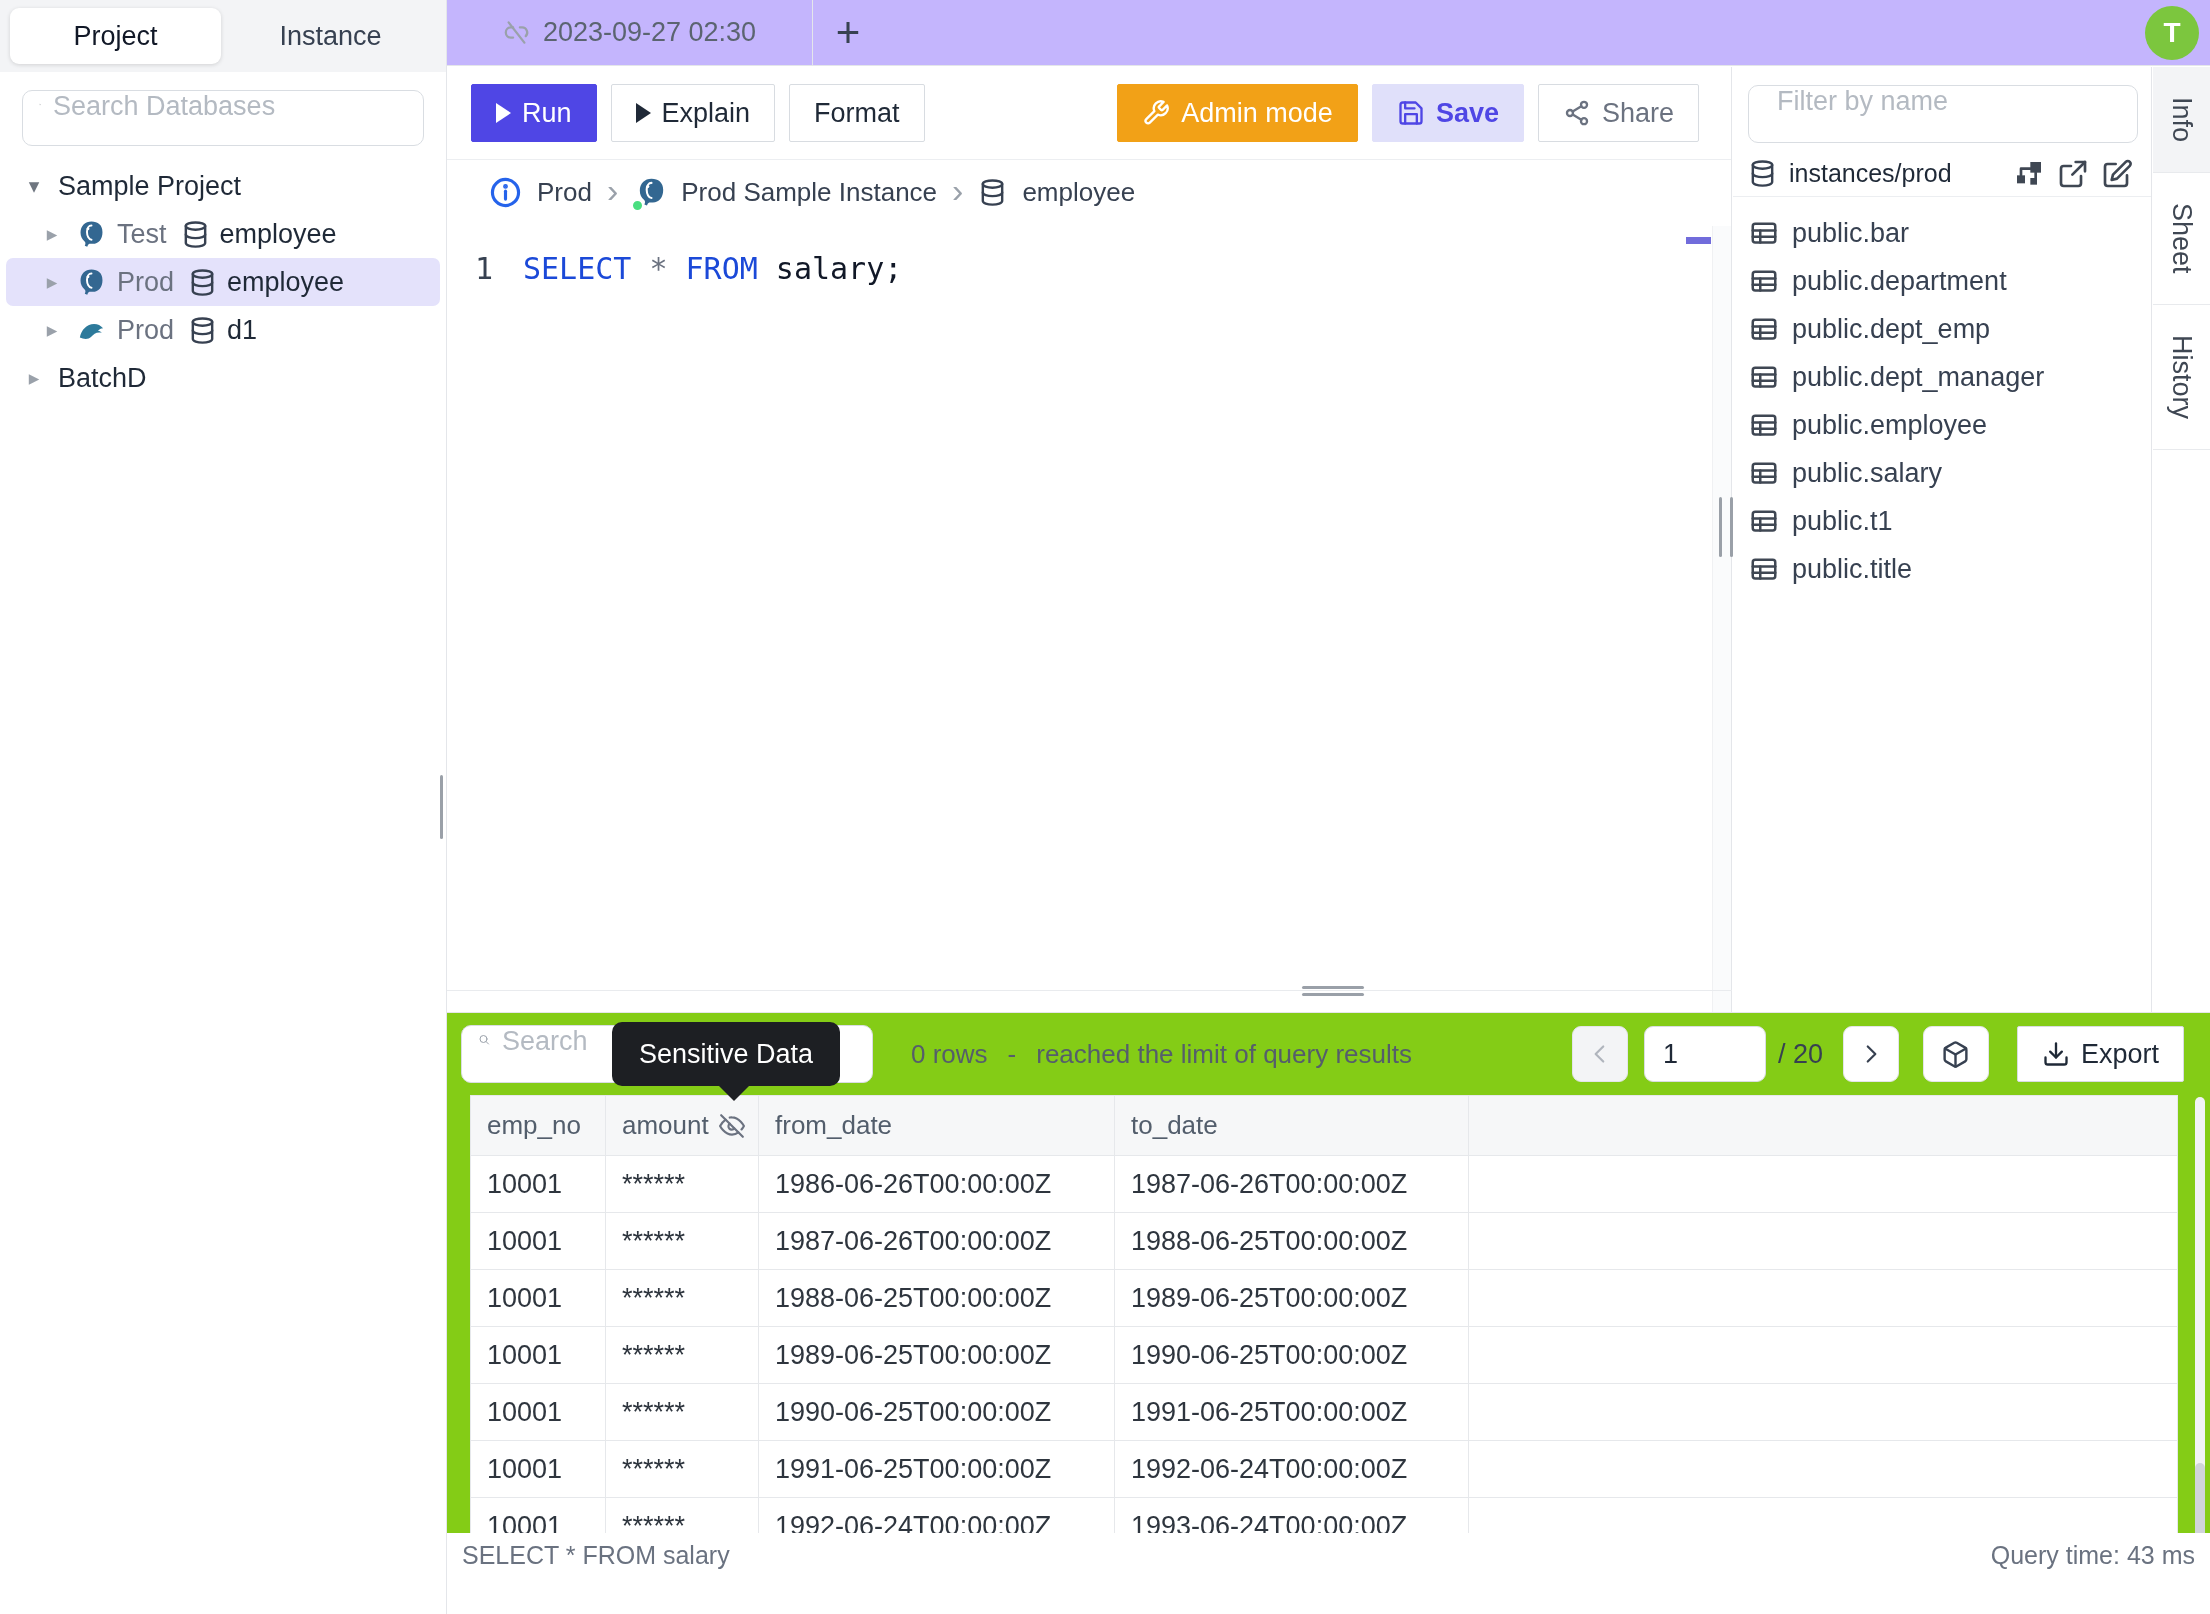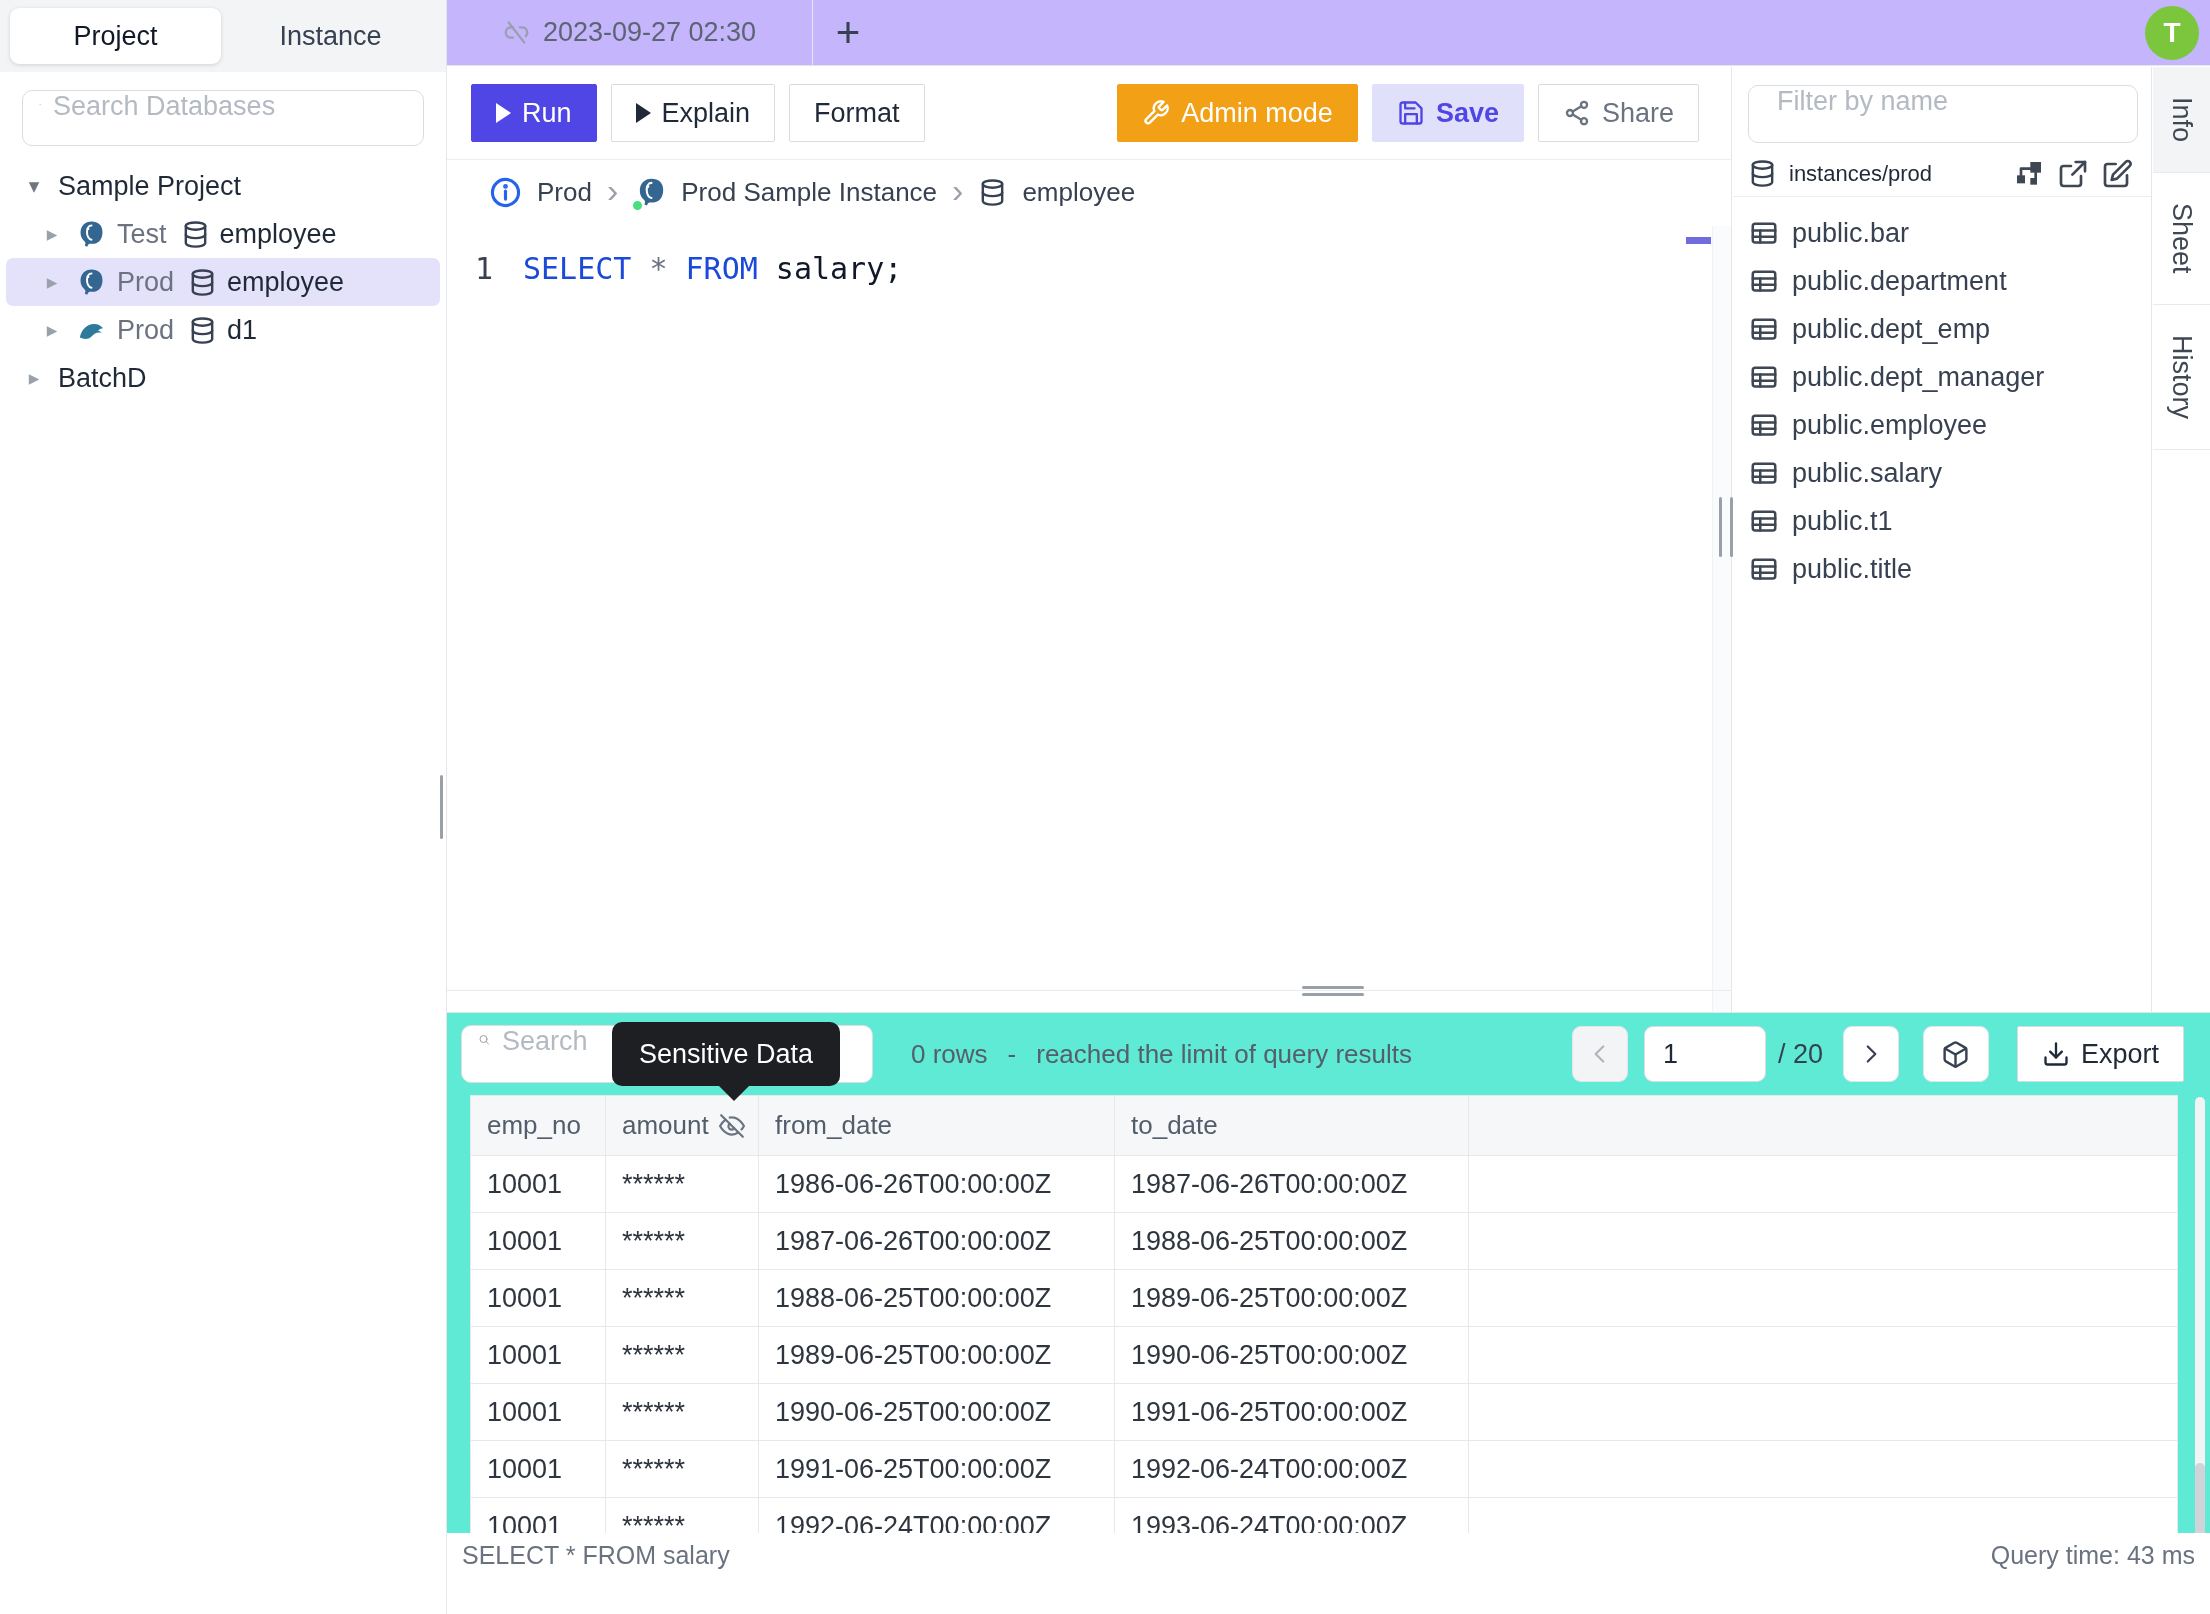--- a/index.html
+++ b/index.html
@@ -59,34 +59,34 @@
   .ln{width:76px;text-align:right;padding-right:30px;color:#374151}
   .code{white-space:pre;color:#111827}
   .kw{color:var(--kw-blue)}
   .op{color:#6b7280}
   .editor-gutter{position:absolute;right:0;top:159px;bottom:0;width:19px;background:#fafbfc;border-left:1px solid #f0f1f3}
   .overview-bar{position:absolute;right:20px;top:170px;width:25px;height:7px;background:#716cdb}
 
   
   #schema-panel{position:absolute;left:1733px;top:67px;width:419px;height:945px;background:#fff;border-right:1px solid var(--border)}
   #schema-panel .search-box{margin:18px 13px 0 15px;height:58px}
-  .db-row{margin-top:8px;height:46px;display:flex;align-items:center;gap:12px;padding:0 18px 0 15px;border-bottom:1px solid #eceef1;color:#1f2937;font-size:22px}
+  .db-row{margin-top:8px;height:46px;display:flex;align-items:center;gap:12px;padding:0 18px 0 15px;border-bottom:1px solid #eceef1;color:#1f2937;font-size:25px}
   .db-row .grow{flex:1}
   .mini-btn{width:32px;height:32px;color:#3f4753;cursor:pointer}
   #table-list{margin-top:12px}
   .tbl-row{height:48px;display:flex;align-items:center;gap:13px;padding-left:16px;font-size:27px;color:#374151;cursor:pointer}
   .tbl-row svg{width:30px;height:30px;color:#3f4753;flex:none}
 
   
   #side-tabs{position:absolute;left:2153px;top:67px;width:57px;height:945px;background:#fff}
   .side-tab{writing-mode:vertical-rl;display:flex;align-items:center;justify-content:center;width:100%;padding:30px 0;font-size:27px;color:#3f4753;border-bottom:1px solid #e8eaed;cursor:pointer}
   .side-tab.active{background:#f3f4f6}
 
   
-  #results{position:absolute;left:447px;top:1012px;width:1763px;height:566px;border-top:1px solid var(--border);background:#5eead4}
+  #results{position:absolute;left:447px;top:1012px;width:1763px;height:566px;border-top:1px solid var(--border);background:#84cc16}
   .res-toolbar{position:relative;height:82px;display:flex;align-items:center;padding:0 26px 0 14px}
   .res-toolbar .search-box{margin:0;width:412px;height:58px}
   .rows-info{display:flex;gap:20px;margin-left:38px;font-size:26px;color:#555e6b;white-space:nowrap}
   .spacer{flex:1}
   .pg-btn{width:56px;height:56px;border:1px solid #e3e5e9;border-radius:9px;background:#fff;display:flex;align-items:center;justify-content:center;color:#374151;cursor:pointer;flex:none}
   .pg-btn.disabled{background:#f3f4f6;color:#b0b5bd}
   .pg-input{width:122px;height:56px;border:1px solid #d9dde2;border-radius:9px;font-size:27px;color:#1f2937;padding-left:18px;margin-left:16px;outline:none;font-family:inherit}
   .pg-total{font-size:27px;color:#374151;margin-left:12px;white-space:nowrap}
   .tooltip{position:absolute;left:165px;top:9px;height:64px;background:var(--tooltip);color:#fff;font-size:27px;border-radius:10px;display:flex;align-items:center;padding:0 27px;z-index:5}
   .tooltip::after{content:'';position:absolute;left:107px;top:100%;border:15px solid transparent;border-top-color:var(--tooltip);border-bottom:none}

